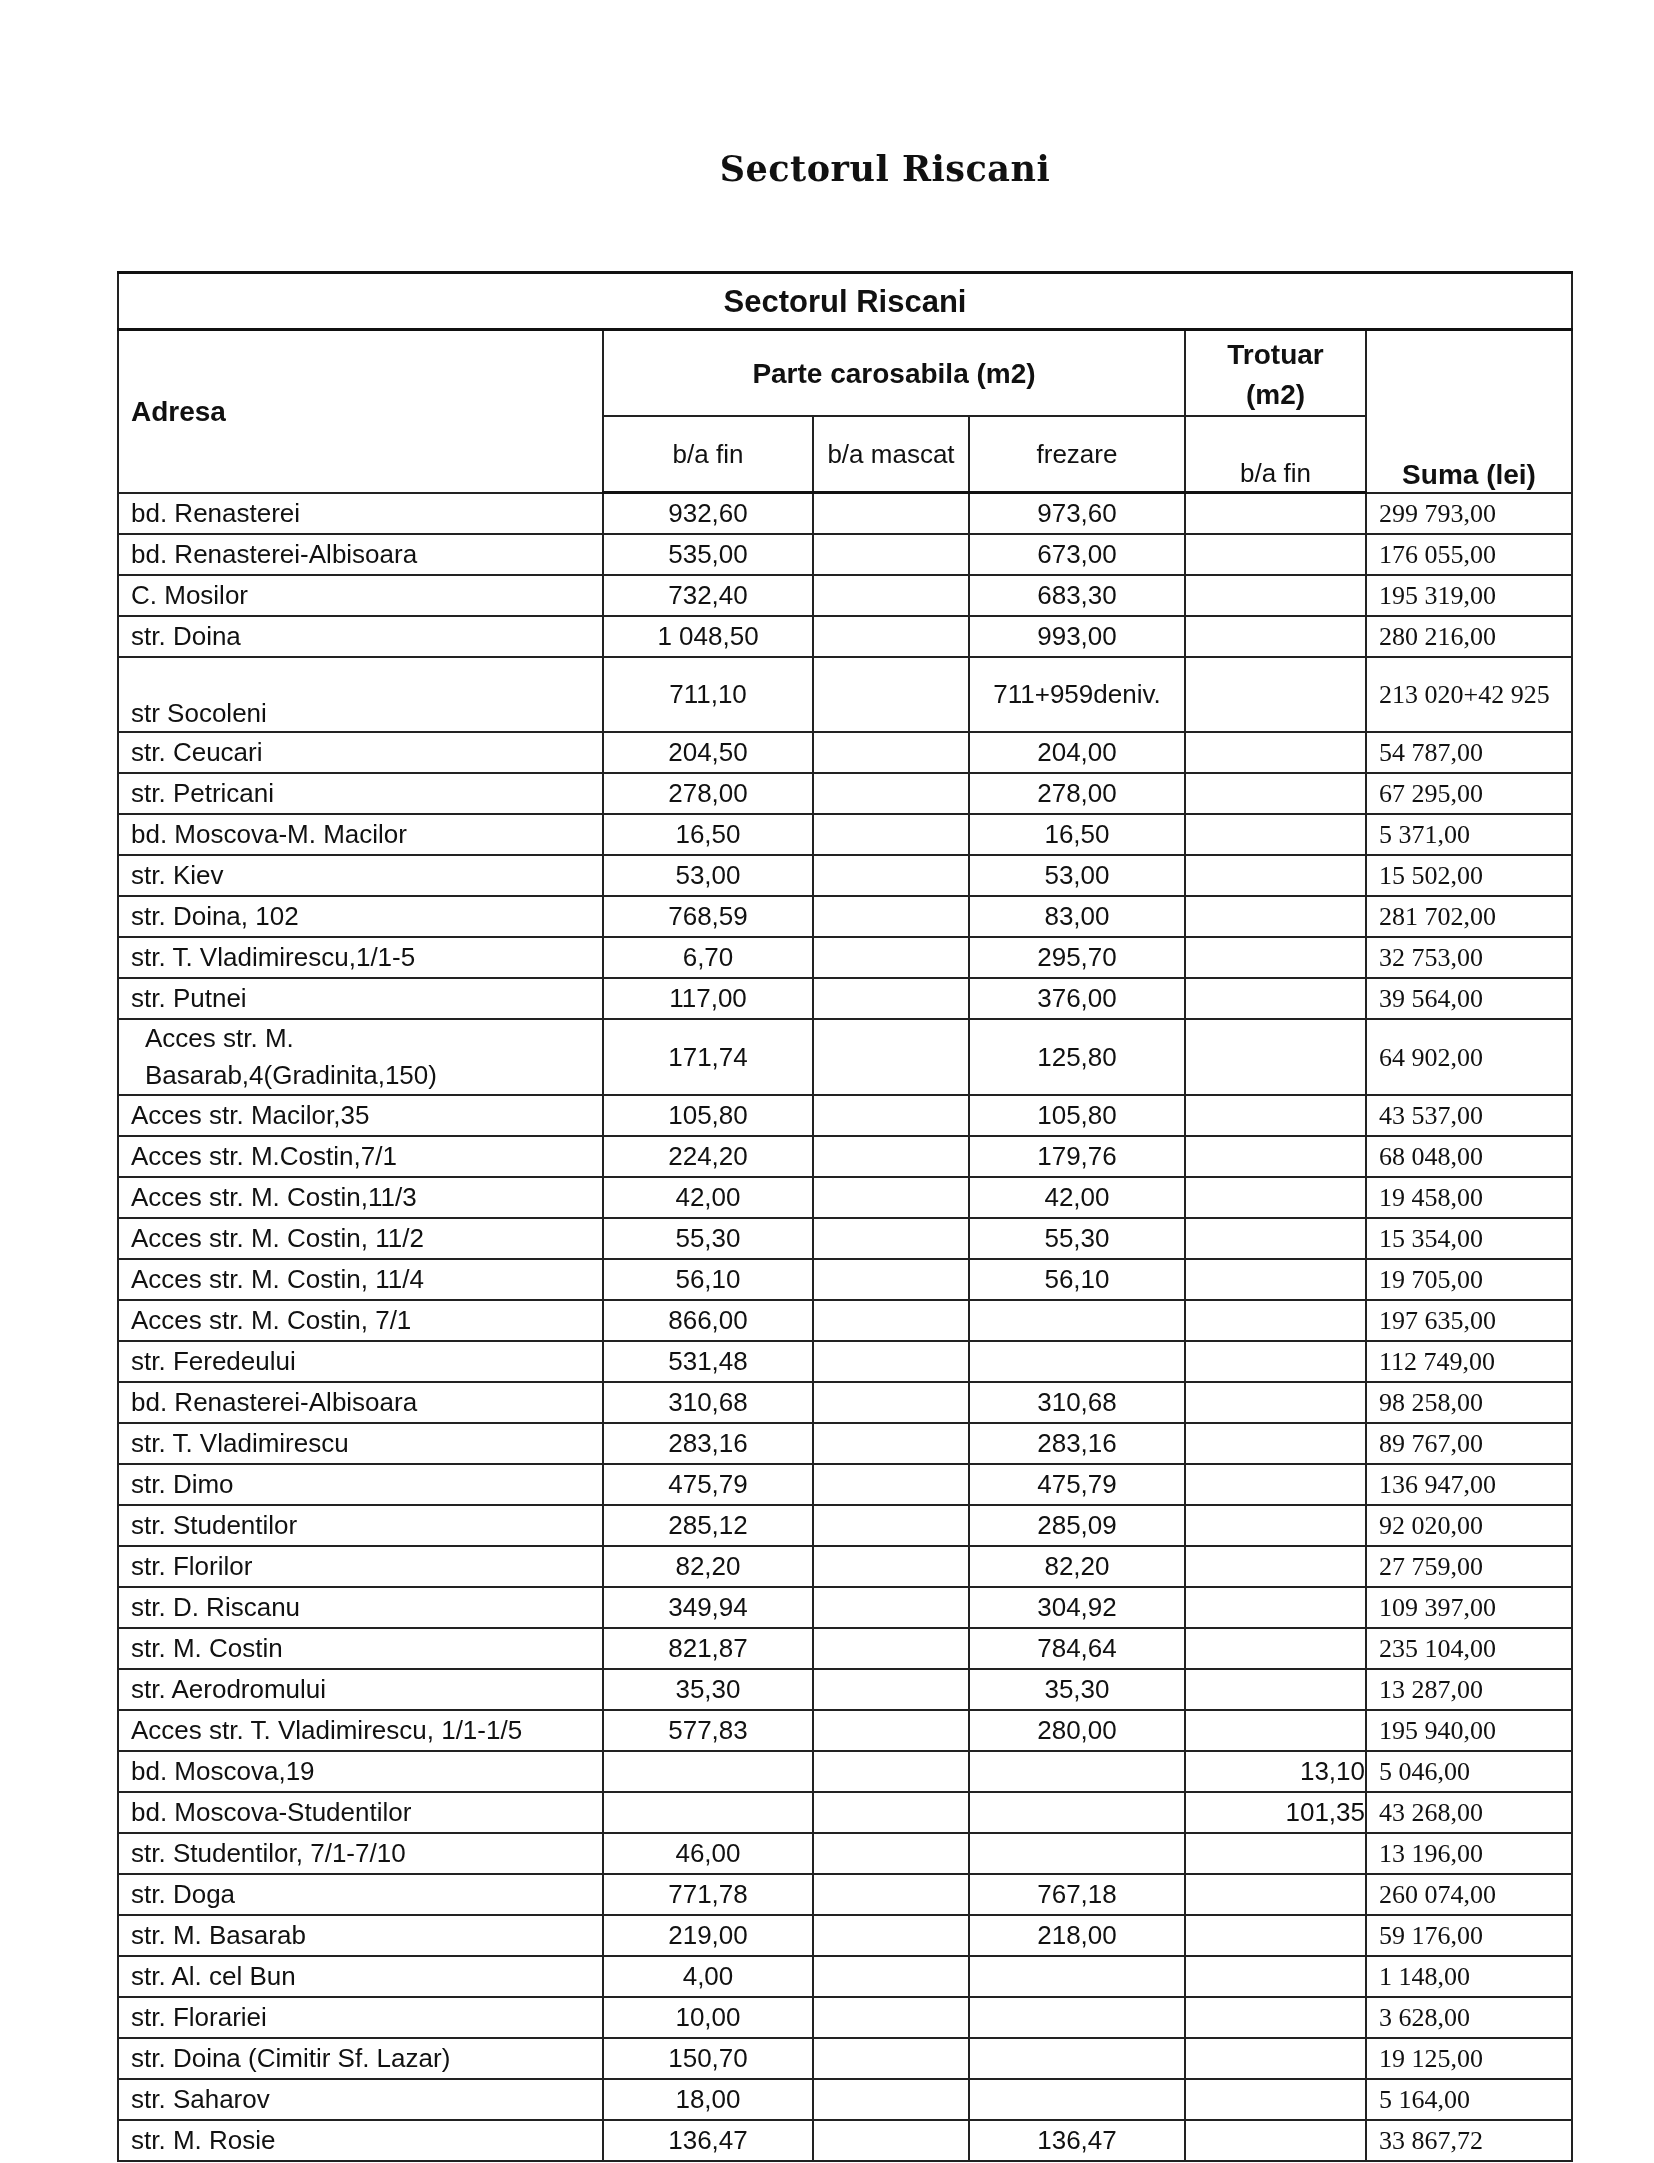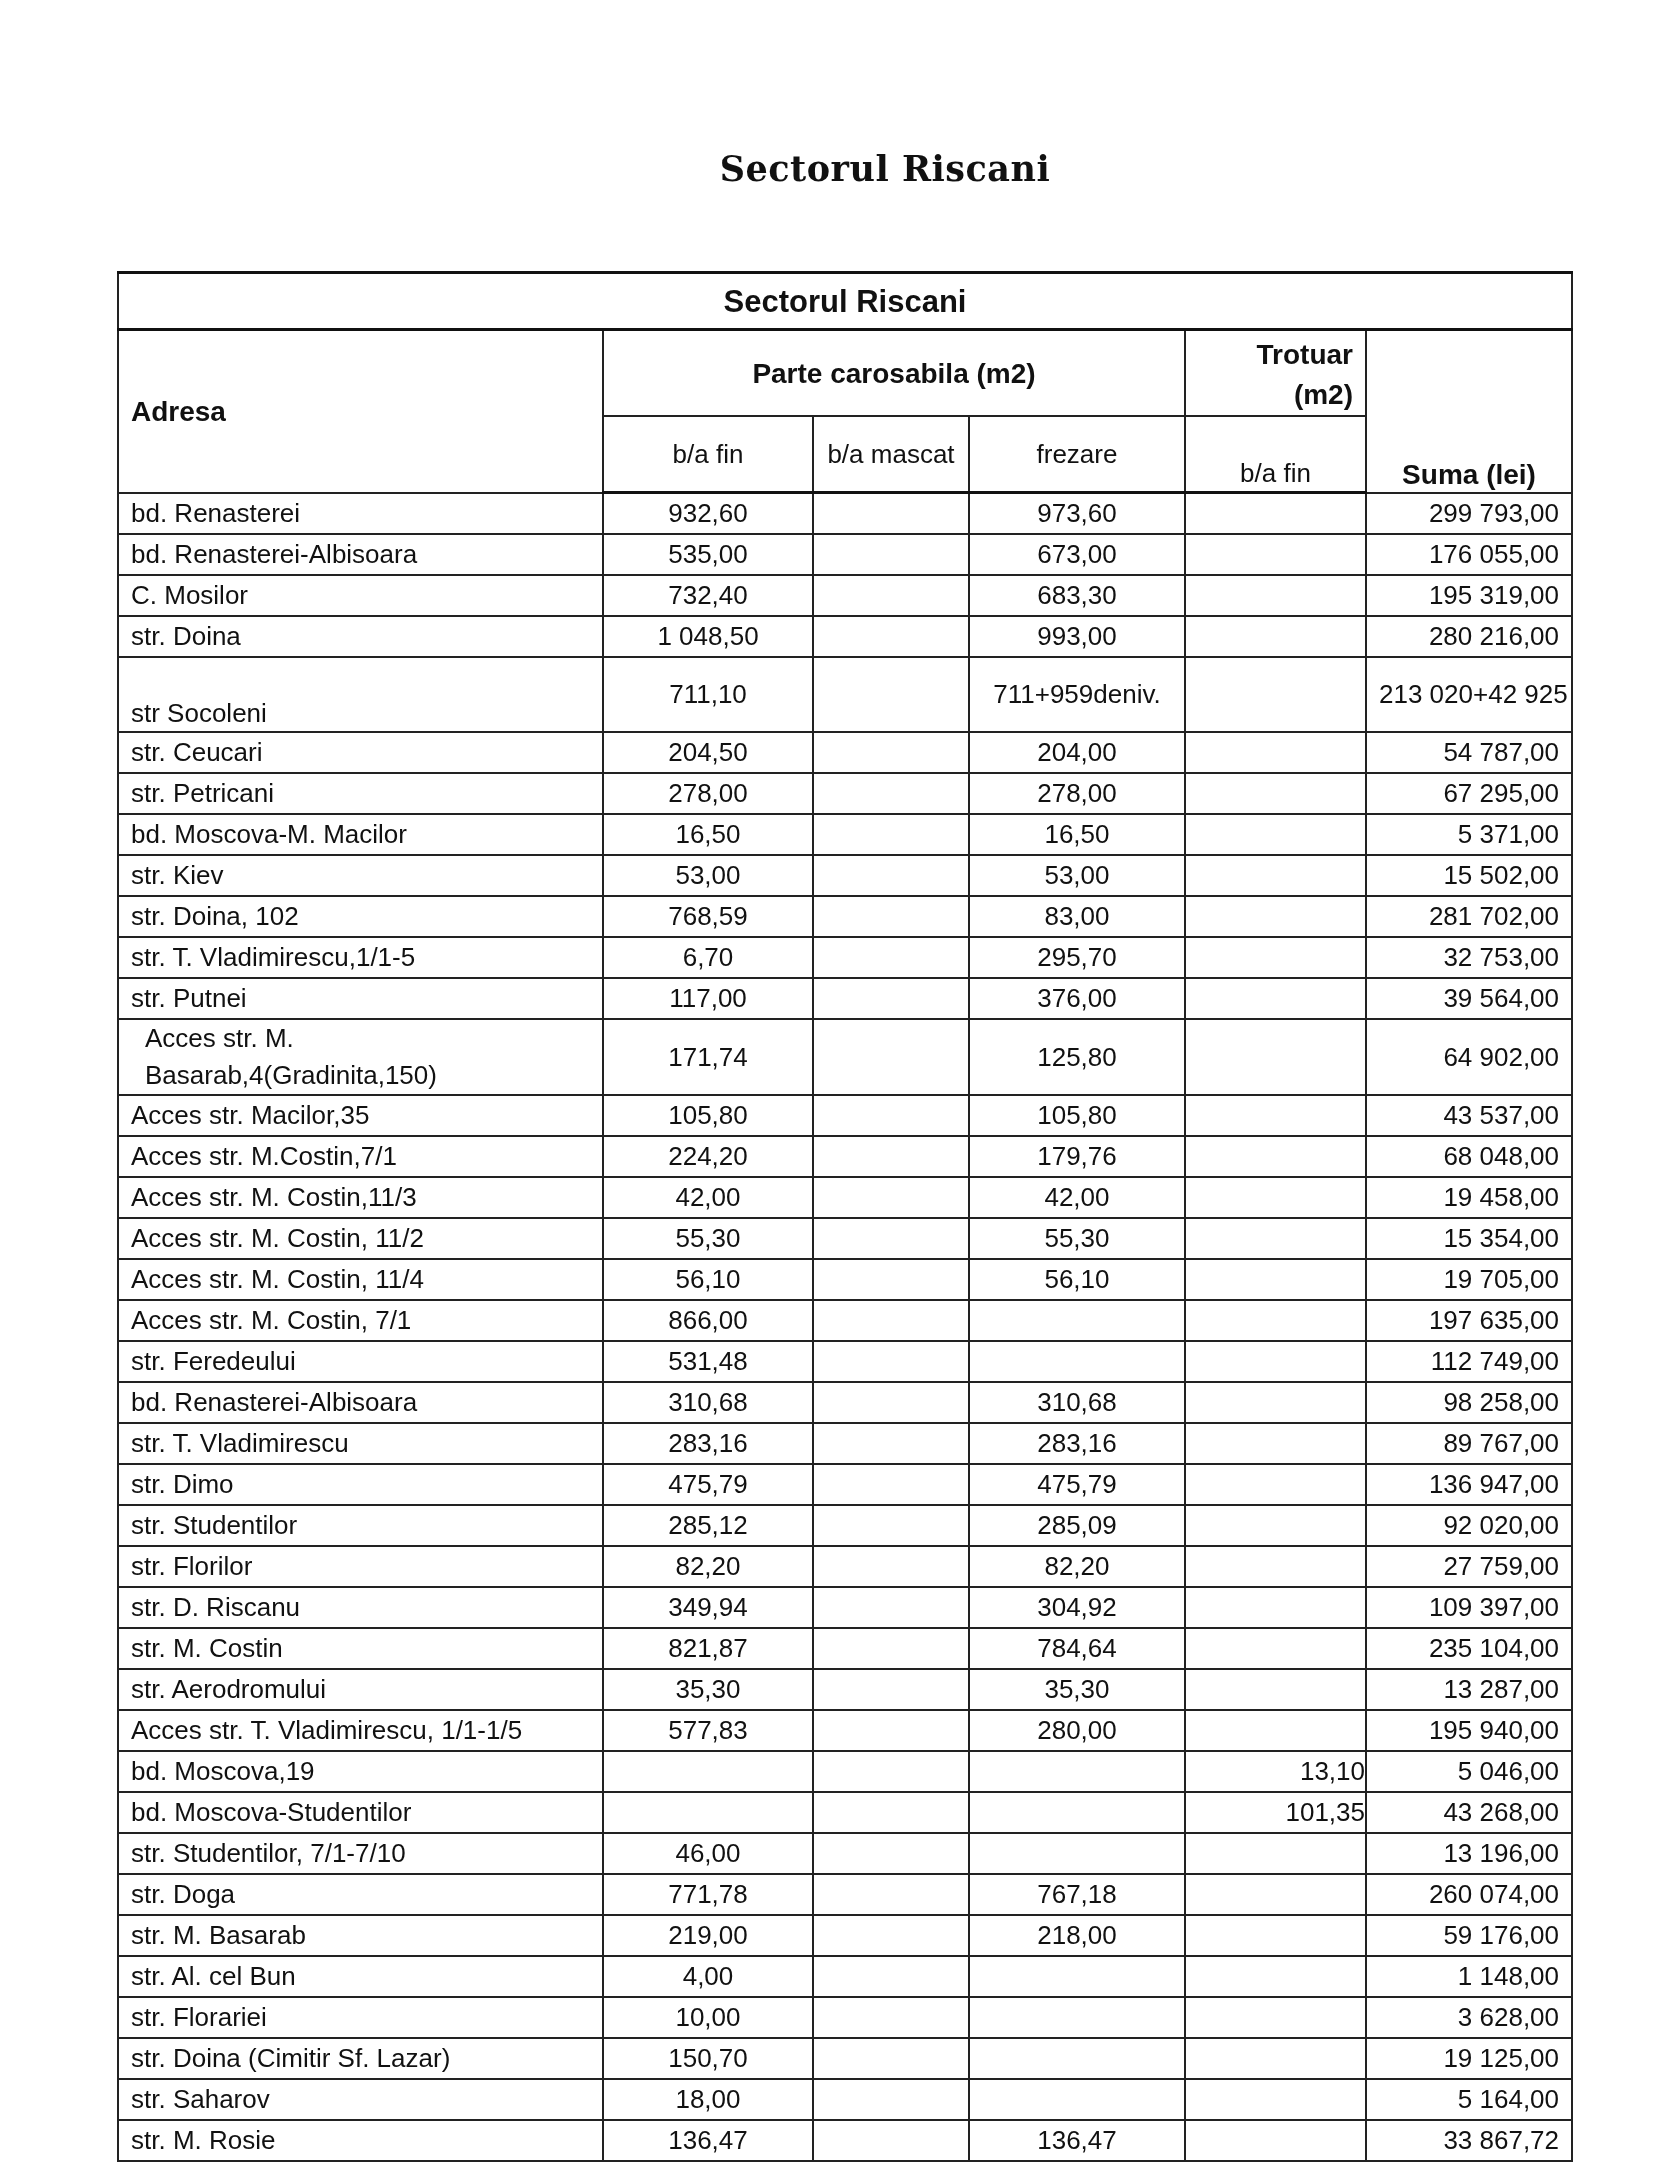--- a/index.html
+++ b/index.html
@@ -5,34 +5,34 @@
   html, body { margin:0; padding:0; background:#ffffff; }
   body { width:1654px; height:2163px; position:relative; overflow:hidden; font-family:"Liberation Sans", sans-serif; color:#111; }
   .doc-title { position:absolute; top:148px; left:0; width:1770px; text-align:center; font-family:"DejaVu Serif", serif; font-weight:bold; font-size:35px; letter-spacing:0.5px; }
   table.grid { position:absolute; left:117px; top:271px; width:1454px; border-collapse:collapse; table-layout:fixed; font-family:"Liberation Sans", sans-serif; font-size:26px; }
   table.grid td, table.grid th { border:2px solid #222; padding:0 12px; line-height:35px; overflow:hidden; white-space:nowrap; }
   table.grid .tbl-title { height:54px; text-align:center; font-weight:bold; font-size:31px; border-bottom:3px solid #111; border-top:3px solid #111; }
   table.grid th { font-weight:normal; }
   .h-bold { font-weight:bold !important; font-size:28px; }
   .h-adresa { text-align:left; vertical-align:middle; }
   .h-parte { height:80px; text-align:center; vertical-align:middle; }
-  .h-trotuar { text-align:right; vertical-align:top; white-space:normal !important; line-height:40px !important; padding-top:4px !important; }
+  .h-trotuar { text-align:center; vertical-align:top; white-space:normal !important; line-height:40px !important; padding-top:4px !important; }
   .h-sub { height:74px; text-align:center; white-space:normal !important; }
   .h-sub.mid { vertical-align:middle; }
   .h-sub.bot { vertical-align:bottom; padding-bottom:0 !important; }
   .h-suma { text-align:center; vertical-align:bottom; }
   tr.hdr-bottom th { border-bottom:3px solid #111; }
   tr.data-row td { height:39px; }
   tr.data-row.tall td { height:73px; }
   td.addr { text-align:left; vertical-align:middle; }
   td.addr.wrap { white-space:normal; line-height:37px;padding-left:26px; }
   td.addr.bottom { vertical-align:bottom; }
   td.num { text-align:center; vertical-align:middle; }
   td.num.right { text-align:right; padding-right:0; }
-  td.sum { text-align:right; vertical-align:middle; white-space:normal; line-height:38px; }
+  td.sum { text-align:left; vertical-align:middle; white-space:normal; line-height:38px;font-family:Liberation Serif, serif; }
 </style>
 </head>
 <body>
 
 <div class="doc-title">Sectorul Riscani</div>
 
 <table class="grid">
   <colgroup>
     <col style="width:485px">
     <col style="width:210px">

